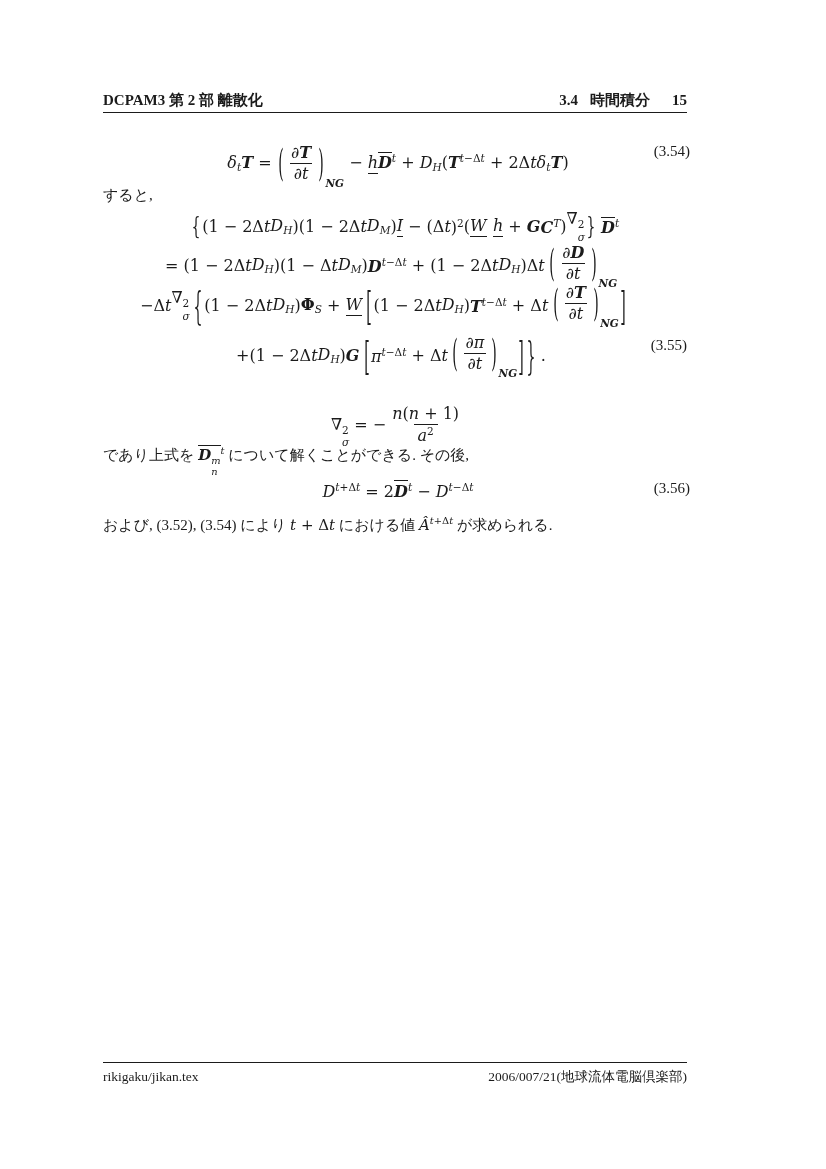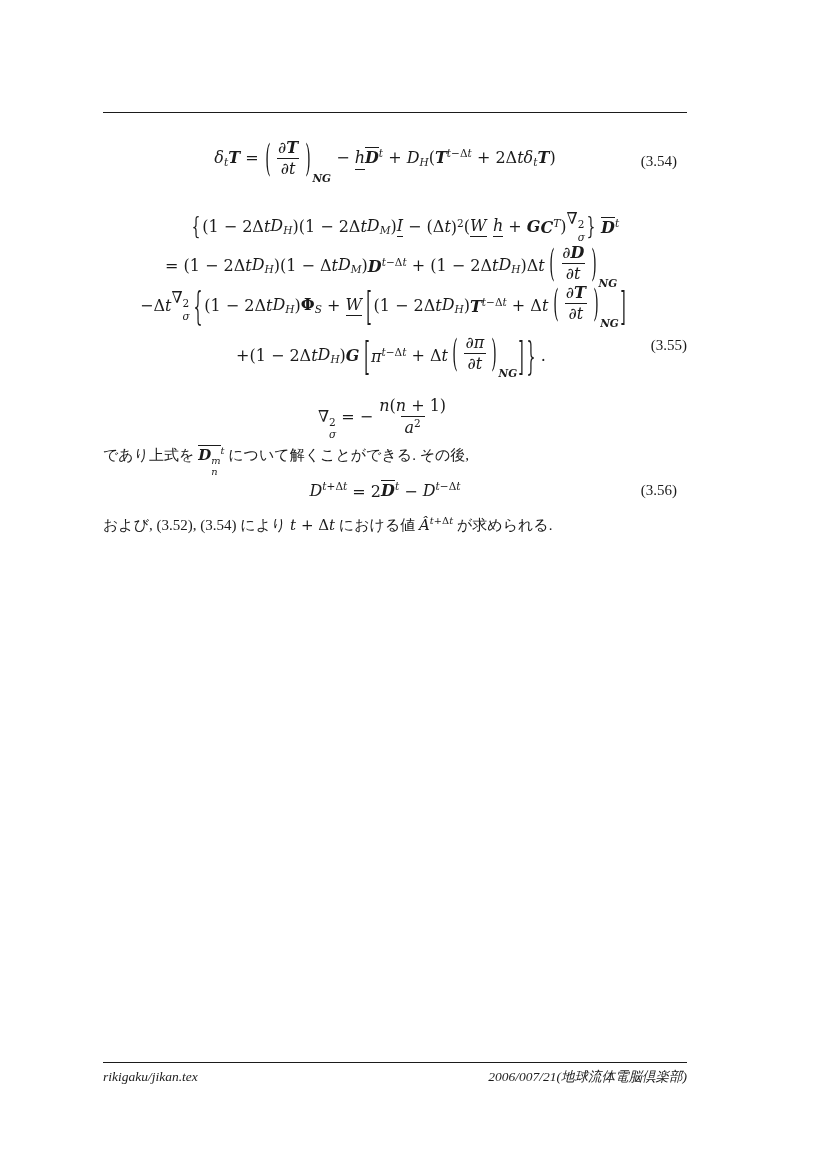--- a/index.html
+++ b/index.html
@@ -10,26 +10,26 @@
   .hdr-rule{top:112px;}
   .ftr-rule{top:1062px;border-top-width:1px;}
 
   .hdr{position:absolute;top:91px;left:103px;width:584px;display:flex;
        justify-content:space-between;font-weight:bold;font-size:15px;line-height:18px;}
   .hdr-right{display:flex;align-items:baseline;}
   .hdr-sec-title{margin-left:12px;}
   .pgnum{margin-left:22px;}
 
   .ftr{position:absolute;left:103px;width:584px;top:1068px;display:flex;
-       justify-content:space-between;font-size:13.5px;line-height:18px;font-style:italic;}
+       justify-content:space-between;font-size:13.5px;line-height:18px;}
 
   .para{position:absolute;left:103px;width:600px;margin:0;font-size:15px;line-height:24px;white-space:nowrap;}
 
   
-  .eq{position:absolute;left:93px;width:584px;display:flex;align-items:center;justify-content:center;}
+  .eq{position:absolute;left:106px;width:584px;display:flex;align-items:flex-start;justify-content:center;margin-top:9px;}
   .eqline{position:absolute;display:flex;align-items:center;white-space:nowrap;}
   .mbody,.eqline,.imath{font-family:"DejaVu Serif","Liberation Serif",serif;font-size:16px;line-height:1;}
   .imath{font-size:15px;white-space:nowrap;}
   .eqno{font-size:15px;font-style:normal;}
   .eq .eqno{position:absolute;right:0;}
   .eqno-355{position:absolute;right:139px;top:337px;font-size:15px;}
 
   .ms{white-space:pre;}
   .it{font-style:italic;}
   .rm{font-style:normal;}
@@ -51,35 +51,44 @@
   .mbsub{font-size:66%;vertical-align:-1.8em;font-weight:bold;}
   .mstk{display:inline-flex;flex-direction:column;align-items:flex-start;
         font-size:66%;line-height:1.15;vertical-align:-0.4em;}
   .jtext{white-space:pre-wrap;}
 </style>
 </head>
 <body>
 
 <div class="page">
 
+  <div class="hdr">
+    <span>DCPAM3 第 2 部 離散化</span>
+    <span class="hdr-right">
+      <span>3.4</span>
+      <span class="hdr-sec-title">時間積分</span>
+      <span class="pgnum">15</span>
+    </span>
+  </div>
   <div class="rule hdr-rule"></div>
 
   <div class="eq" style="top:134px;height:54px;">
     <span class="mbody"><span class="mscr"><span class="mbase"><span class="ms it">δ</span></span><span class="msub"><span class="ms it">t</span></span></span><span class="ms bf">T</span><span class="ms rm"> = </span><span class="mscr"><span class="mbase"><span class="mdel" style="transform: scale(0.88, 2.3);">(</span><span class="mfrac">
               <span class="mnum">
                 <span class="ms it">∂</span>
                 <span class="ms bf">T</span>
               </span>
               <span class="mden">
                 <span class="ms it">∂t</span>
               </span>
             </span><span class="mdel" style="transform: scale(0.88, 2.3);">)</span></span><span class="mbsub"><span class="ms it">NG</span></span></span><span class="ms rm"> − </span><span class="mund"><span class="ms it">h</span></span><span class="mscr"><span class="mbase"><span class="movr"><span class="ms bf">D</span></span></span><span class="msup"><span class="ms it">t</span></span></span><span class="ms rm"> + </span><span class="mscr"><span class="mbase"><span class="ms cal">D</span></span><span class="msub"><span class="ms it">H</span></span></span><span class="ms rm">(</span><span class="mscr"><span class="mbase"><span class="ms bf">T</span></span><span class="msup"><span class="ms it">t</span><span class="ms rm">−Δ</span><span class="ms it">t</span></span></span><span class="ms rm"> + 2Δ</span><span class="ms it">t</span><span class="mscr"><span class="mbase"><span class="ms it">δ</span></span><span class="msub"><span class="ms it">t</span></span></span><span class="ms bf">T</span><span class="ms rm">)</span></span>
     <span class="eqno">(3.54)</span>
   </div>
 
+  <p class="para" style="top:183px;">すると,</p>
 
   <div class="eqline" style="top:211px;height:32px;left:190px;">
       <span class="mdel" style="transform: scale(0.88, 1.45);">{</span>
       <span class="ms rm">(1 − 2Δ</span>
       <span class="ms it">t</span>
       <span class="mscr"><span class="mbase"><span class="ms cal">D</span></span><span class="msub"><span class="ms it">H</span></span></span>
       <span class="ms rm">)(1 − 2Δ</span>
       <span class="ms it">t</span>
       <span class="mscr"><span class="mbase"><span class="ms cal">D</span></span><span class="msub"><span class="ms it">M</span></span></span>
       <span class="ms rm">)</span>

